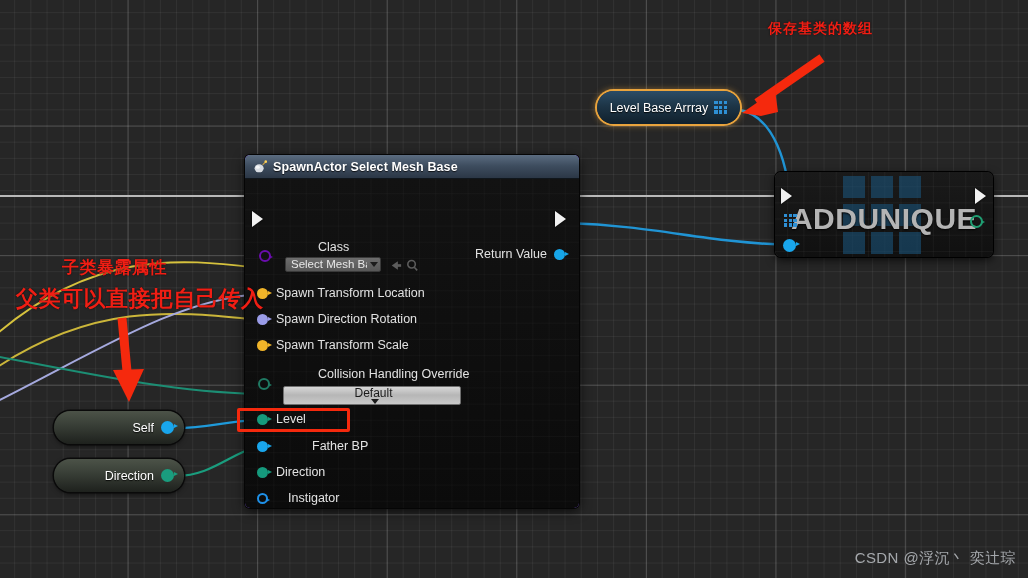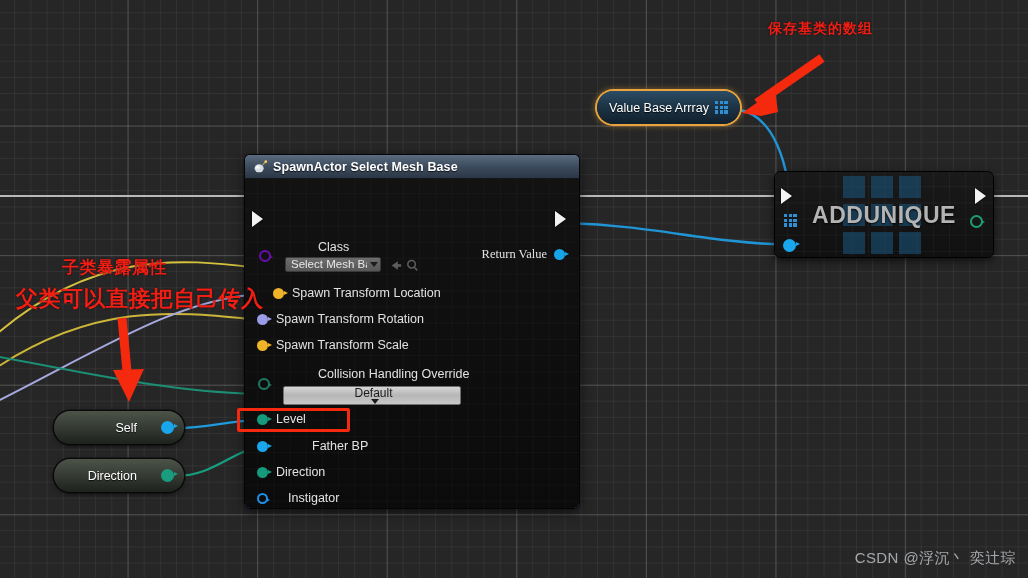--- a/index.html
+++ b/index.html
@@ -87,21 +87,21 @@
     position: absolute;
     display: flex; align-items: center;
     height: 18px;
     white-space: nowrap;
   }
   .pin-label {
     color: #e2e2e2;
     font-size: 12.5px;
     line-height: 1;
   }
-  .pin-label.right { color: #e2e2e2; font-family: Liberation Serif, serif; }
+  .pin-label.right { color: #e2e2e2; }
 
   
   .pin-dot {
     width: 11px; height: 11px;
     border-radius: 50%;
     position: relative;
     flex: none;
   }
   .pin-dot::after {
     content:"";
@@ -189,21 +189,21 @@
     border-radius: 17px;
     background: linear-gradient(180deg,#4c5348 0%, #3a4038 40%, #1e211d 100%);
     box-shadow: 0 0 0 1.5px #0a0a0a, 0 2px 5px rgba(0,0,0,0.6);
     display:flex; align-items:center; justify-content:flex-end;
     padding-right: 10px;
     box-sizing: border-box;
   }
   .var-node .vlabel {
     color:#ffffff; font-size:12.5px;
     text-shadow: 0 1px 1px rgba(0,0,0,0.8);
-    margin-right: 24px;
+    margin-right: 7px;
   }
 
   
   #mesharray-node {
     position:absolute;
     left:597px; top:91px;
     width:143px; height:33px;
     border-radius: 17px;
     background: linear-gradient(180deg,#2b4c66 0%,#1d3547 45%,#10202c 100%);
     box-shadow: 0 0 0 2px #e8a33d, 0 0 6px 2px rgba(232,163,61,0.45);
@@ -243,21 +243,21 @@
     grid-template-rows: repeat(3, 22px);
     gap: 6px;
     opacity: 0.55;
   }
   .au-watermark i { background:#1d5a84; display:block; }
   #addunique-node .au-title {
     position:absolute;
     left:0; right:0; top: 30px;
     text-align:center;
     color:#b4b4b4;
-    font-size: 23px;
+    font-size: 30px;
     font-weight: bold;
     letter-spacing: 0.5px;
     text-shadow: 0 1px 2px rgba(0,0,0,0.9);
     font-family: "Liberation Sans", sans-serif;
   }
 
   
   .anno {
     position:absolute;
     color:#f01e14;
@@ -360,27 +360,27 @@
     <svg class="icon-btn" style="position:absolute; left:160px; top:79px;" viewBox="0 0 16 16">
       <circle cx="7" cy="6.6" r="4" fill="none" stroke="#5c5c5c" stroke-width="1.7"></circle>
       <line x1="9.9" y1="9.8" x2="13" y2="13.2" stroke="#5c5c5c" stroke-width="1.7"></line>
     </svg>
 
     <div class="pin-row" style="right:14px; top:66px;">
       <span class="pin-label right">Return Value</span>
       <span class="pin-dot filled" style="color:#17a5e8; margin-left:7px;"></span>
     </div>
 
-    <div class="pin-row" style="left:28px; top:105px;">
+    <div class="pin-row" style="left:12px; top:105px;">
       <span class="pin-dot filled" style="color:#f0b429"></span>
       <span class="pin-label" style="margin-left:8px;">Spawn Transform Location</span>
     </div>
     <div class="pin-row" style="left:12px; top:131px;">
       <span class="pin-dot filled" style="color:#9a9ce8"></span>
-      <span class="pin-label" style="margin-left:8px;">Spawn Transform Rotation</span>
+      <span class="pin-label" style="margin-left:8px;">Spawn Direction Rotation</span>
     </div>
     <div class="pin-row" style="left:12px; top:157px;">
       <span class="pin-dot filled" style="color:#f0b429"></span>
       <span class="pin-label" style="margin-left:8px;">Spawn Transform Scale</span>
     </div>
 
     <div class="sub-label" style="left:32px; top:189px;">Collision Handling Override</div>
     <div class="pin-row" style="left:13px; top:196px;">
       <span class="pin-dot hollow" style="color:#1f7a63; width:12px; height:12px;"></span>
     </div>
@@ -403,21 +403,21 @@
     </div>
     <div class="pin-row" style="left:12px; top:310px;">
       <span class="pin-dot hollow" style="color:#1e90e8"></span>
       <span class="pin-label" style="margin-left:20px;">Instigator</span>
     </div>
 
   </div>
 </div>
 
 <div id="mesharray-node">
-  <span class="vlabel">Value Base Arrray</span>
+  <span class="vlabel">Level Base Arrray</span>
   <span class="array-pin" style="color:#2e8fd4;">
     <i></i>
       <i></i>
       <i></i>
       <i></i>
       <i></i>
       <i></i>
       <i></i>
       <i></i>
       <i></i>

